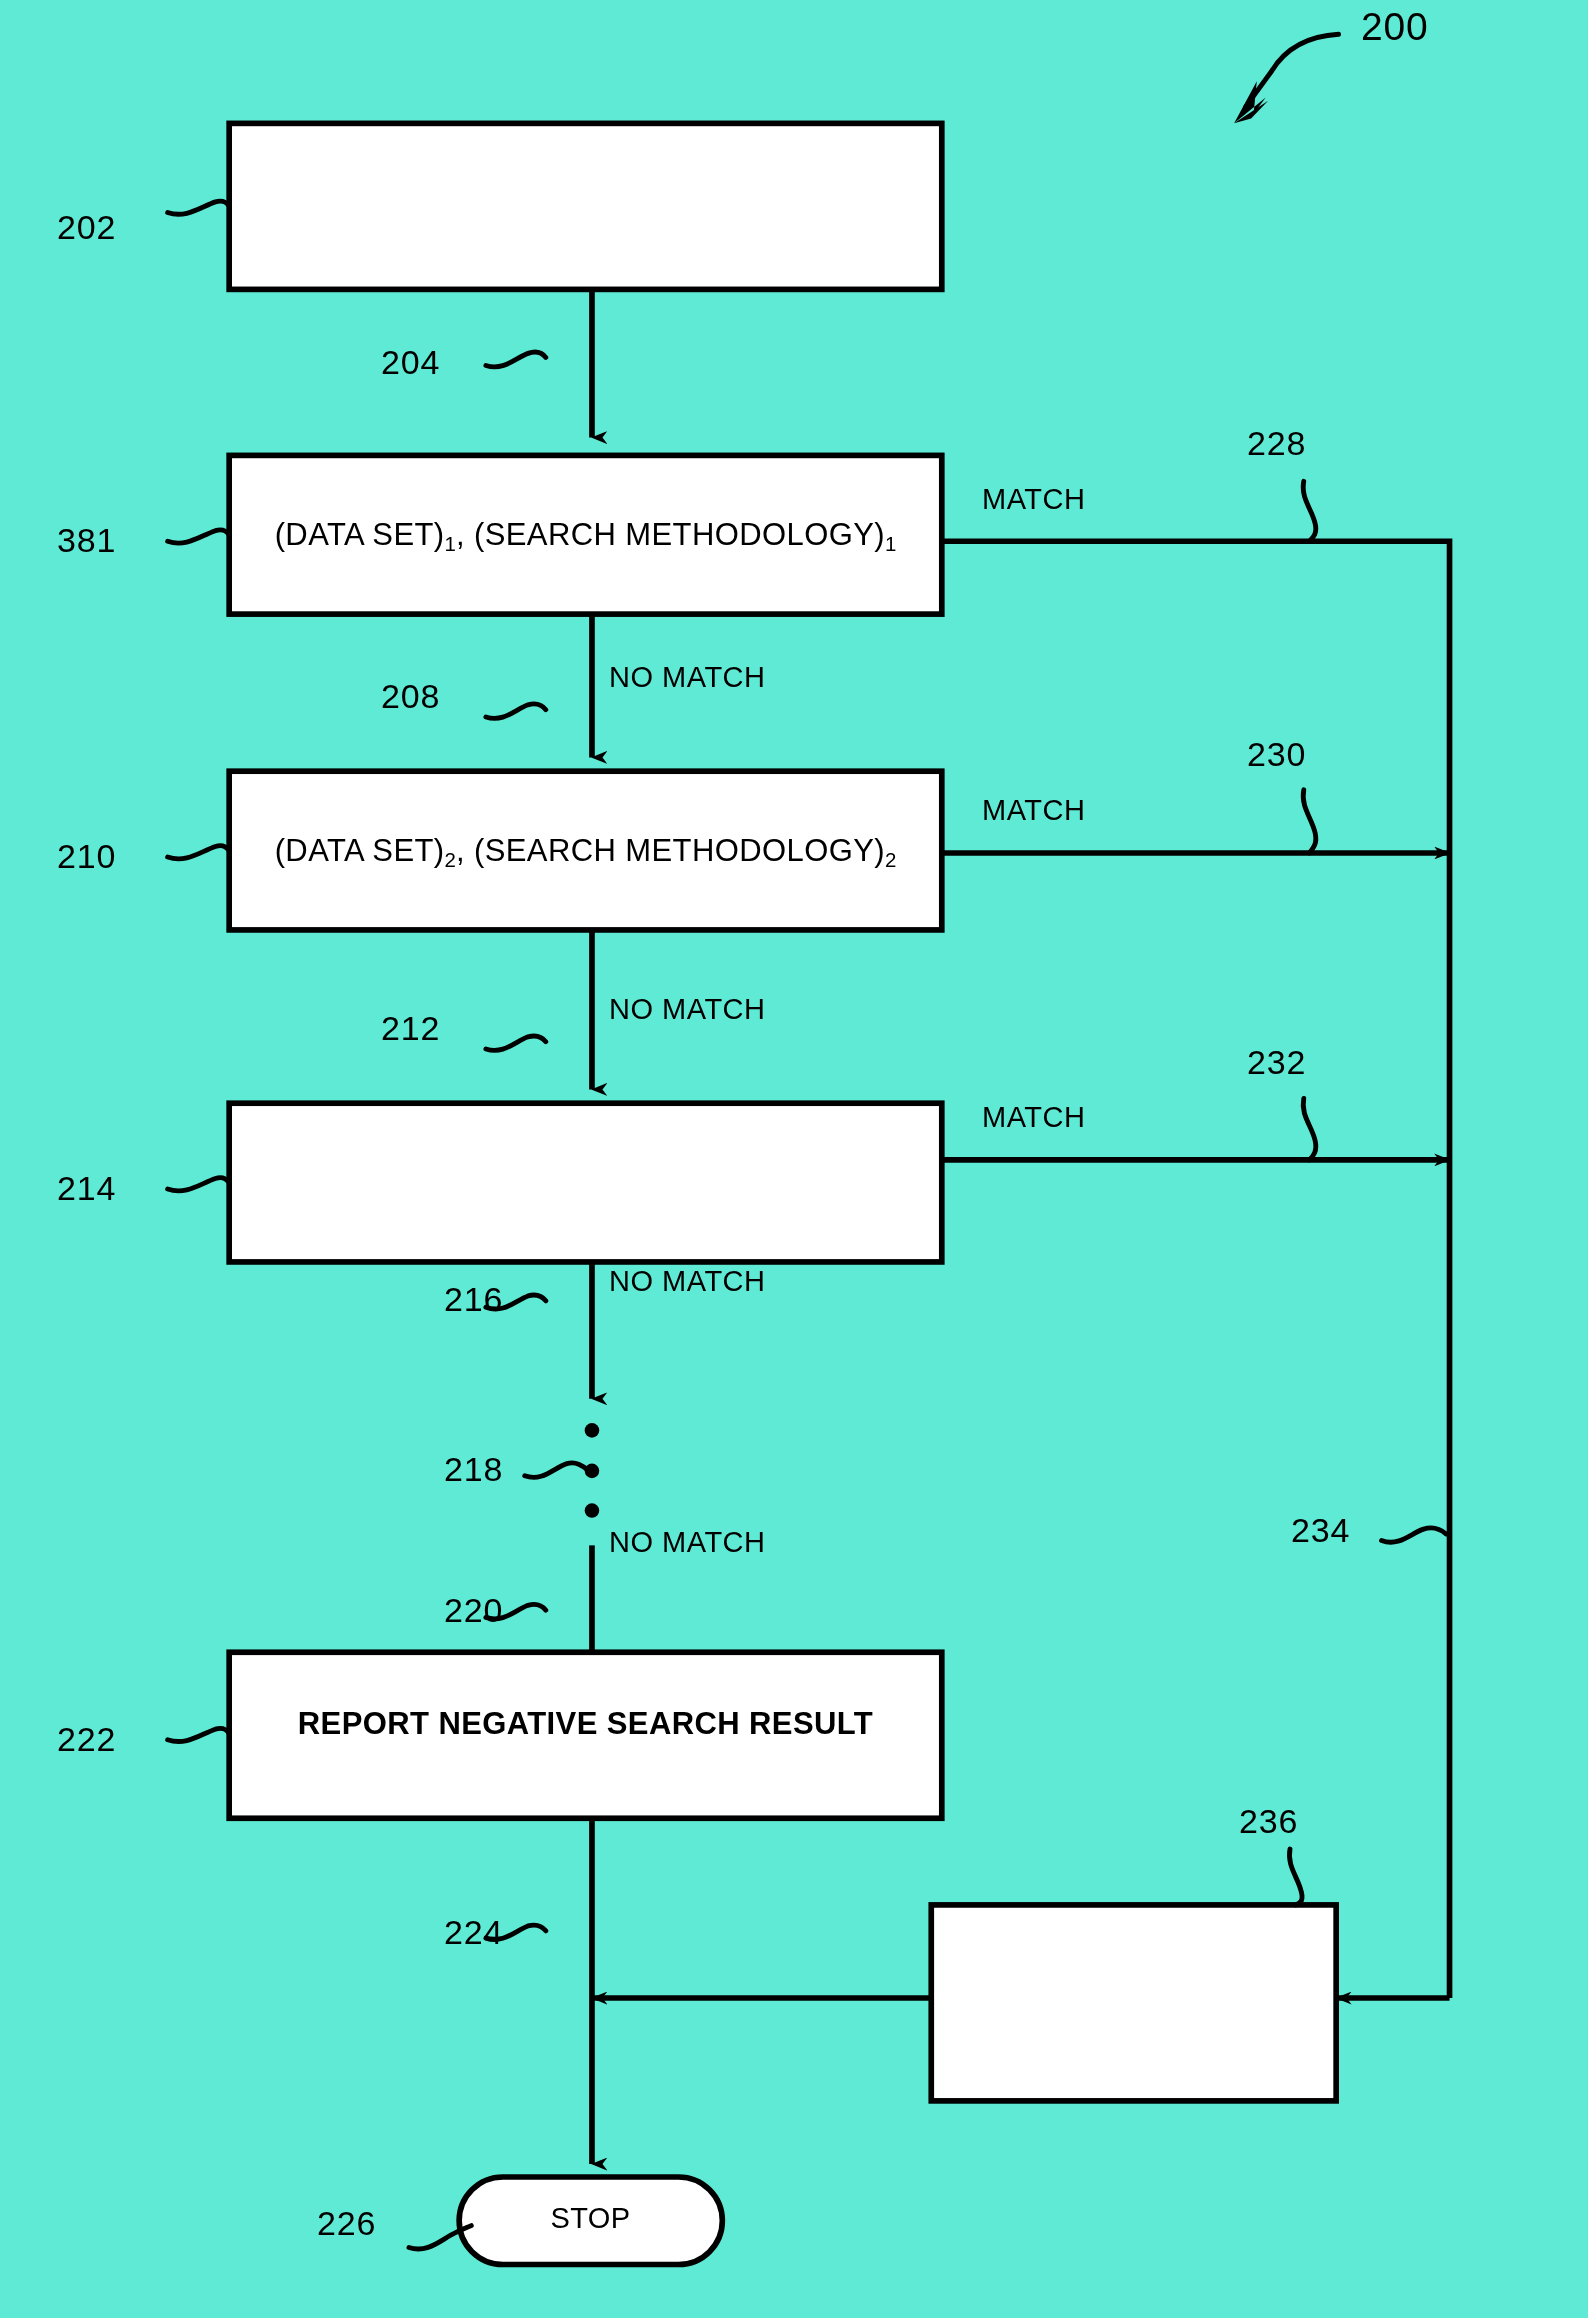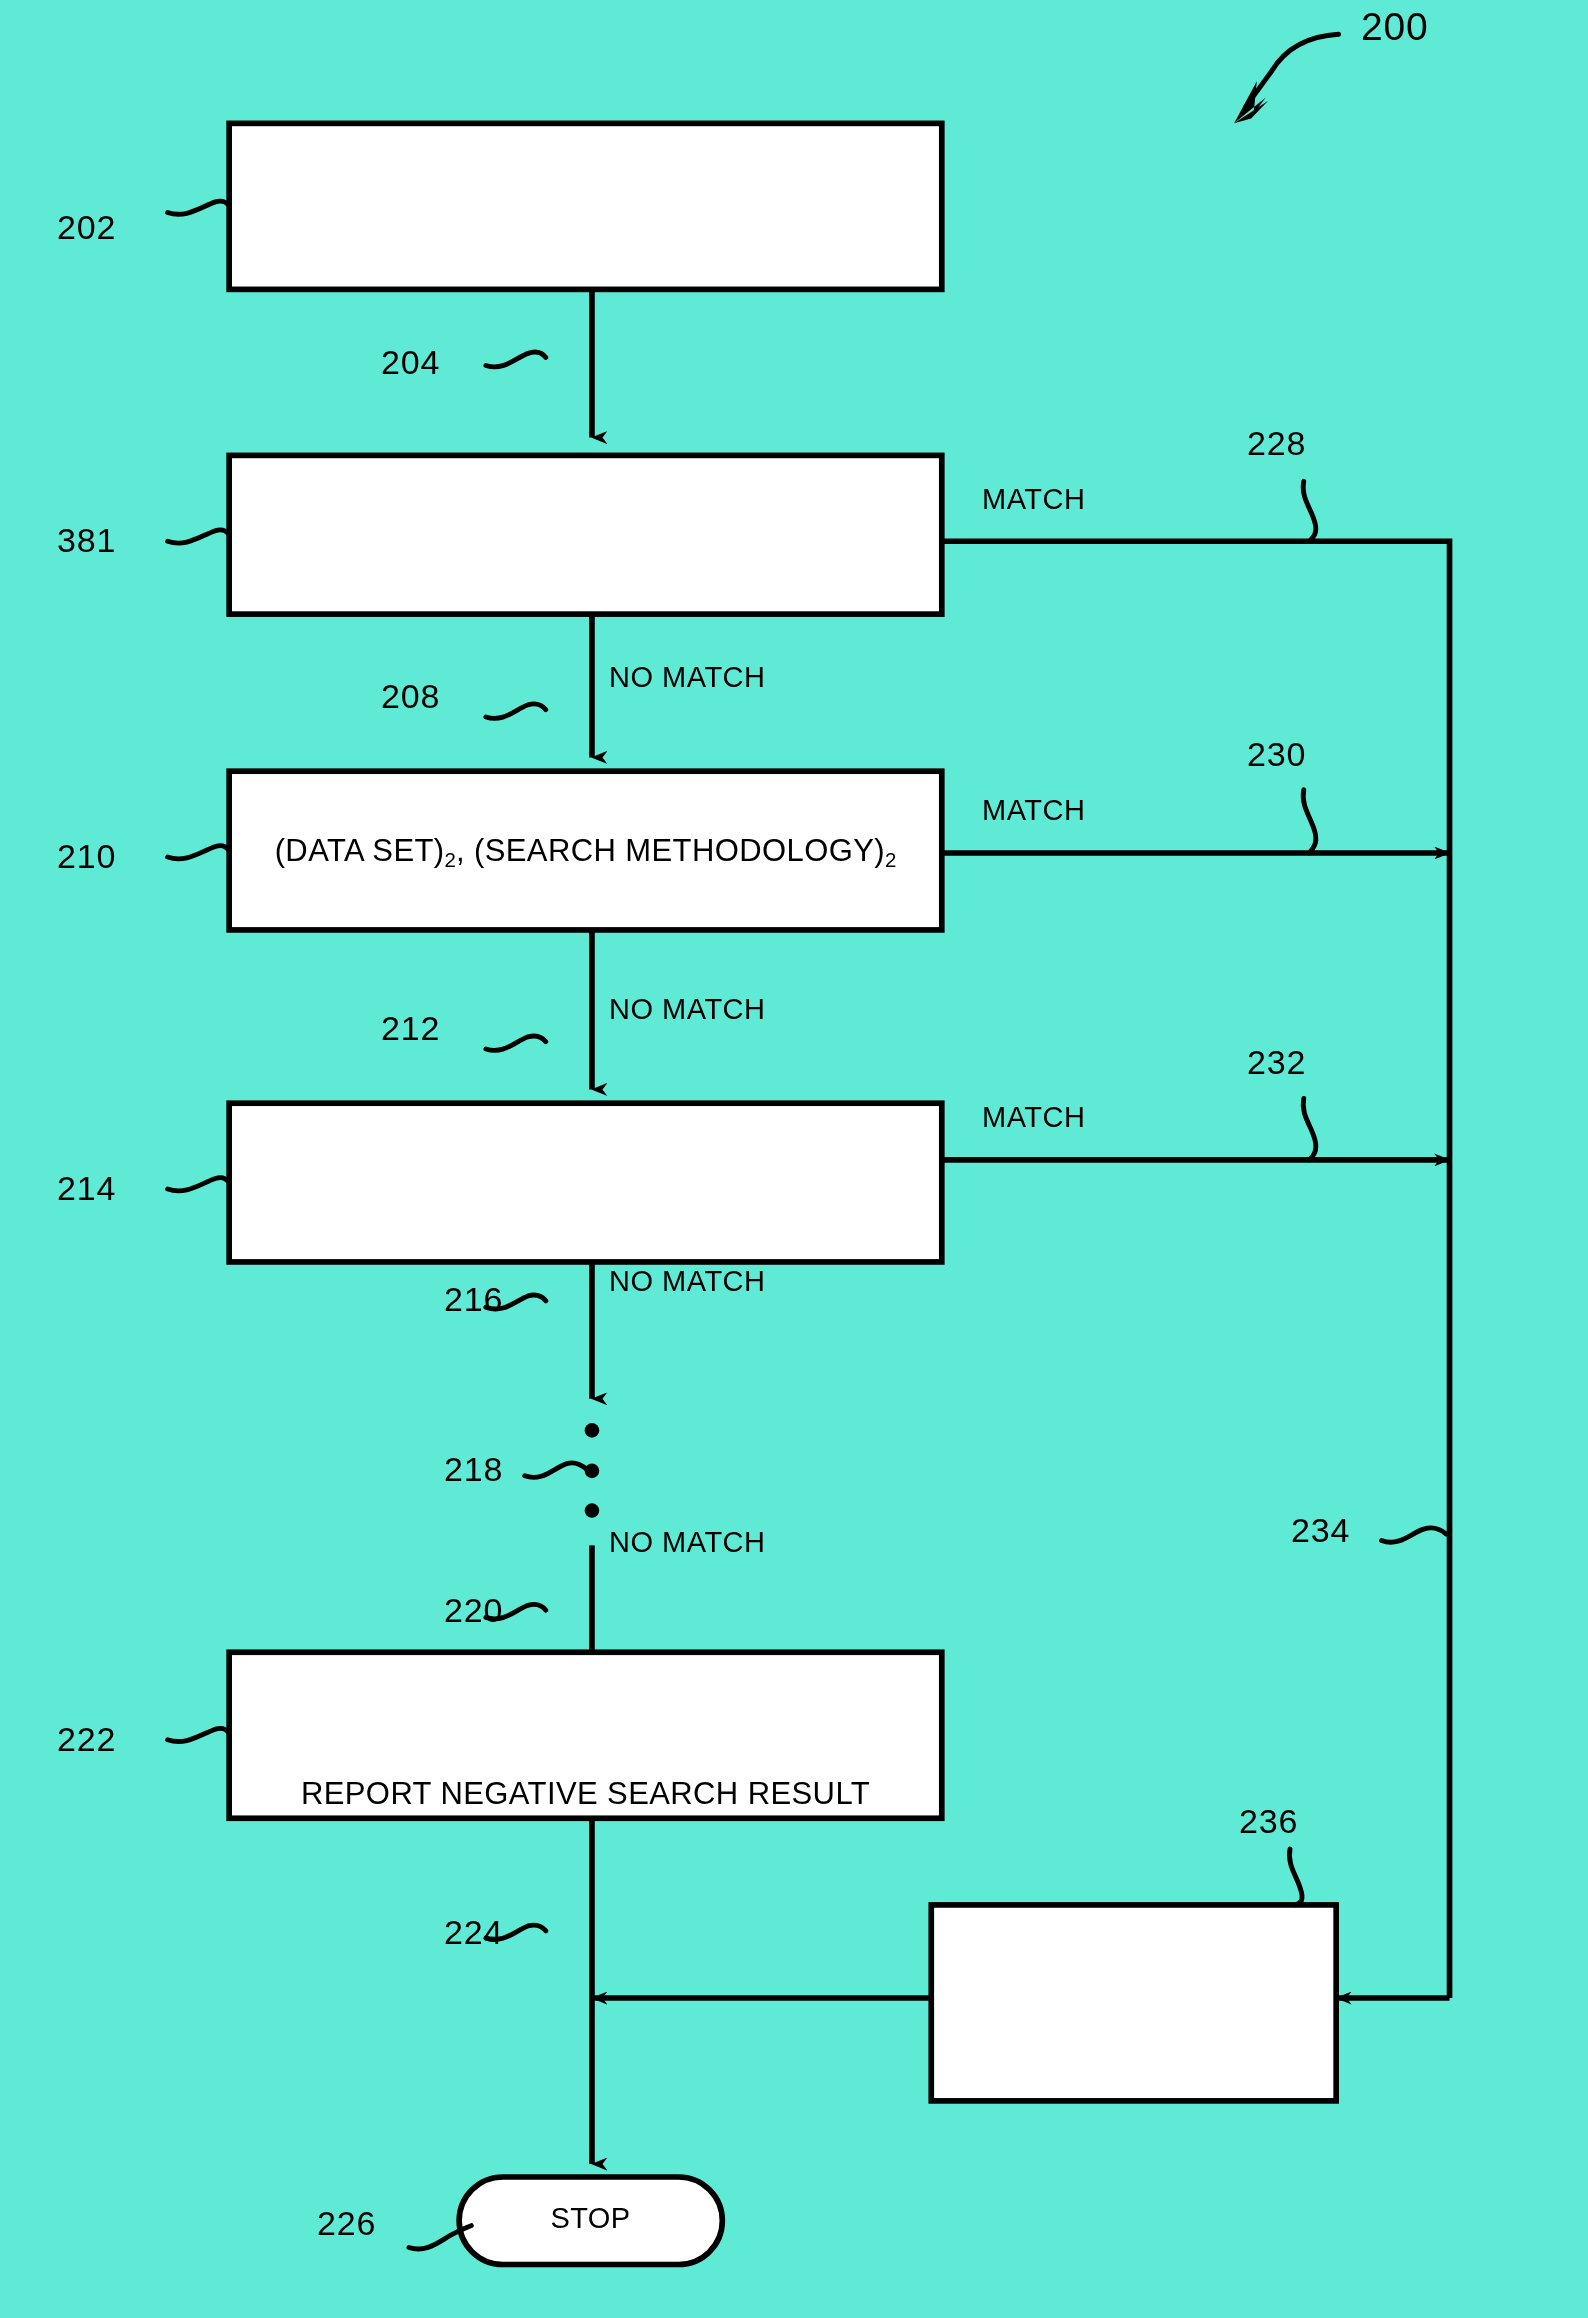--- a/index.html
+++ b/index.html
@@ -146,20 +146,21 @@
     <rect x="567" y="2688" width="325" height="108" rx="54" ry="54" fill="#fff" stroke="#000" stroke-width="7"></rect>
     <path d="M505,2775 C528,2783 545,2765 562,2757 C572,2752 578,2750 582,2748" fill="none" stroke="#000" stroke-width="6" stroke-linecap="round"></path>
   </svg>
 
   <div class="ref-num" style="left:1361px; top:4.9px; font-size:39px;"><span>200</span></div>
 
   <div class="ref-num" style="left:57px; top:208px;">202</div>
 
   <div class="ref-num" style="left:381px; top:343px;">204</div>
 
+  <div class="box-label proc-text" style="left:229px; top:517px; width:713px;"><span>(DATA SET)</span><sub>1</sub><span>, (SEARCH METHODOLOGY)</span><sub>1</sub></div>
   <div class="ref-num" style="left:57px; top:521px;">381</div>
 
   <div class="edge-text" style="left:982px; top:483px;">MATCH</div>
   <div class="ref-num" style="left:1247px; top:424px;">228</div>
 
   <div class="edge-text" style="left:609px; top:661px;">NO MATCH</div>
   <div class="ref-num" style="left:381px; top:677px;">208</div>
 
   <div class="box-label proc-text" style="left:229px; top:833px; width:713px;"><span>(DATA SET)</span><sub>2</sub><span>, (SEARCH METHODOLOGY)</span><sub>2</sub></div>
   <div class="ref-num" style="left:57px; top:837px;">210</div>
@@ -176,21 +177,21 @@
   <div class="ref-num" style="left:1247px; top:1043px;">232</div>
 
   <div class="edge-text" style="left:609px; top:1265px;">NO MATCH</div>
   <div class="ref-num" style="left:444px; top:1280px;">216</div>
 
   <div class="ref-num" style="left:444px; top:1450px;">218</div>
 
   <div class="edge-text" style="left:609px; top:1526px;">NO MATCH</div>
   <div class="ref-num" style="left:444px; top:1591px;">220</div>
 
-  <div class="box-label proc-text" style="left:229px; top:1776px; width:713px;">REPORT NEGATIVE SEARCH RESULT</div>
+  <div class="box-label proc-text" style="left:229px; top:1706px; width:713px;font-weight:bold;">REPORT NEGATIVE SEARCH RESULT</div>
   <div class="ref-num" style="left:57px; top:1720px;">222</div>
 
   <div class="ref-num" style="left:444px; top:1913px;">224</div>
 
   <div class="ref-num" style="left:1291px; top:1511px;">234</div>
 
   <div class="box-label proc-text" style="left:931px; top:1955px; width:405px;">
   </div>
   <div class="ref-num" style="left:1239px; top:1802px;">236</div>
 

